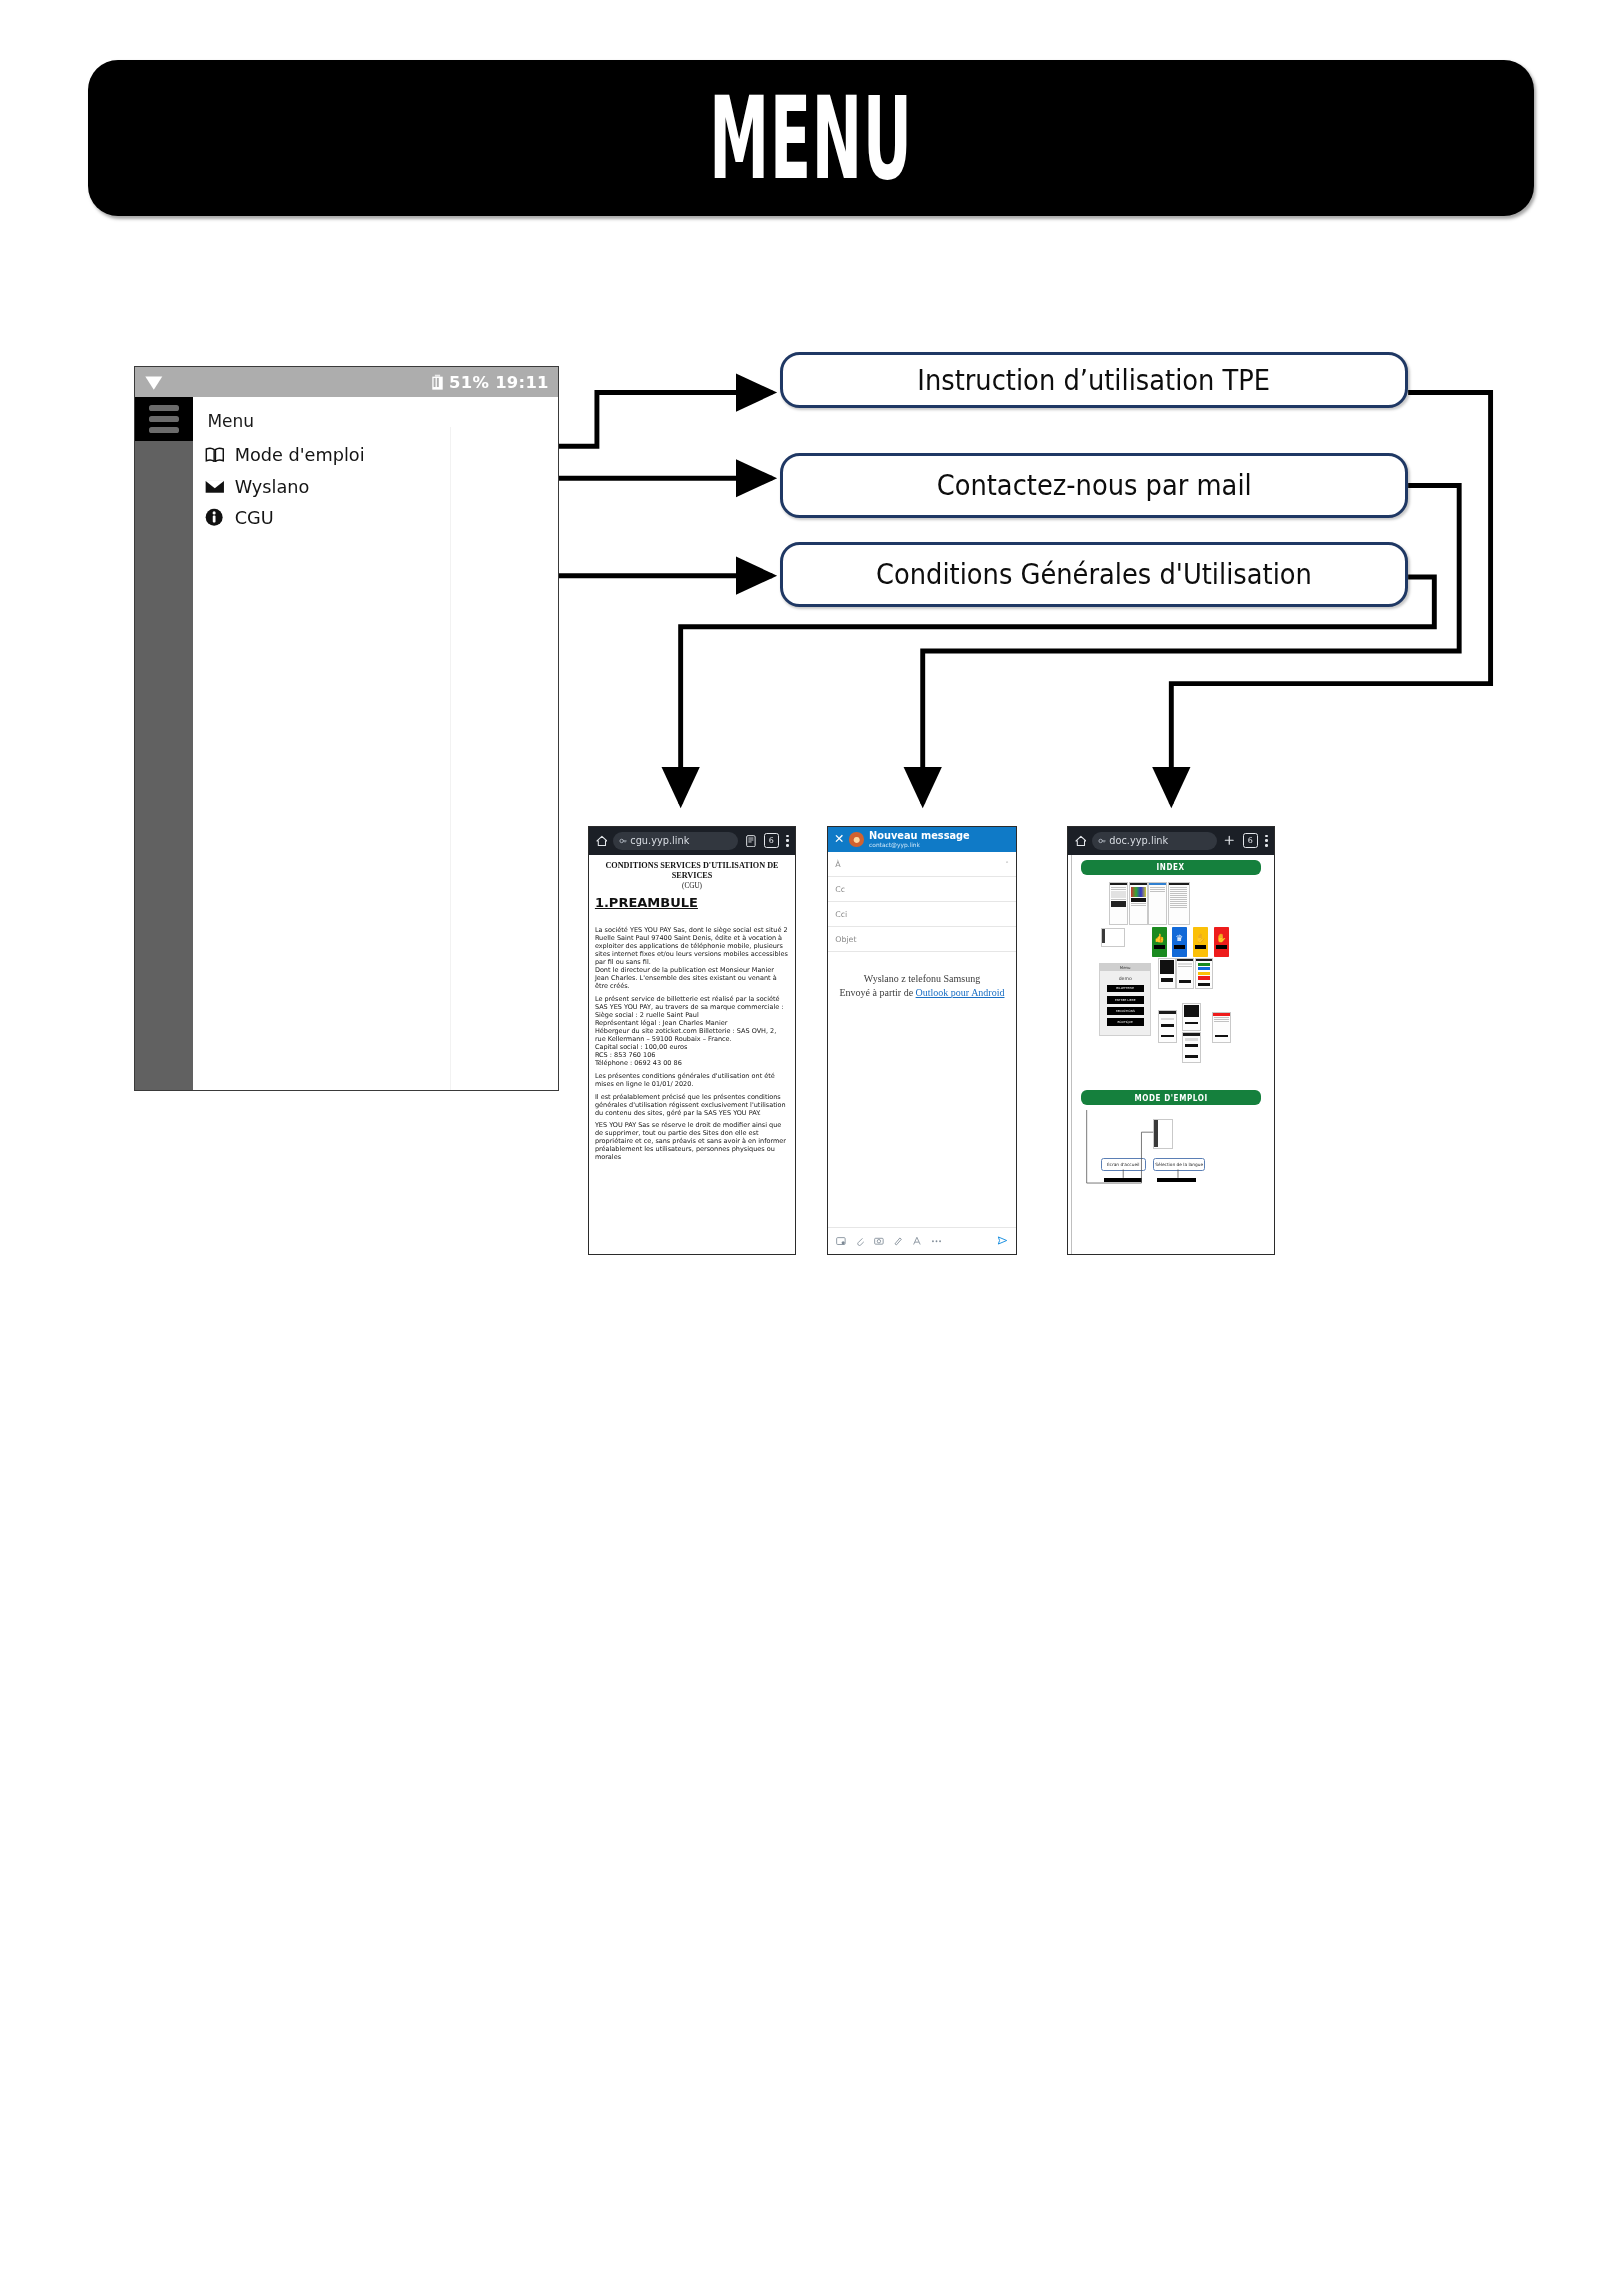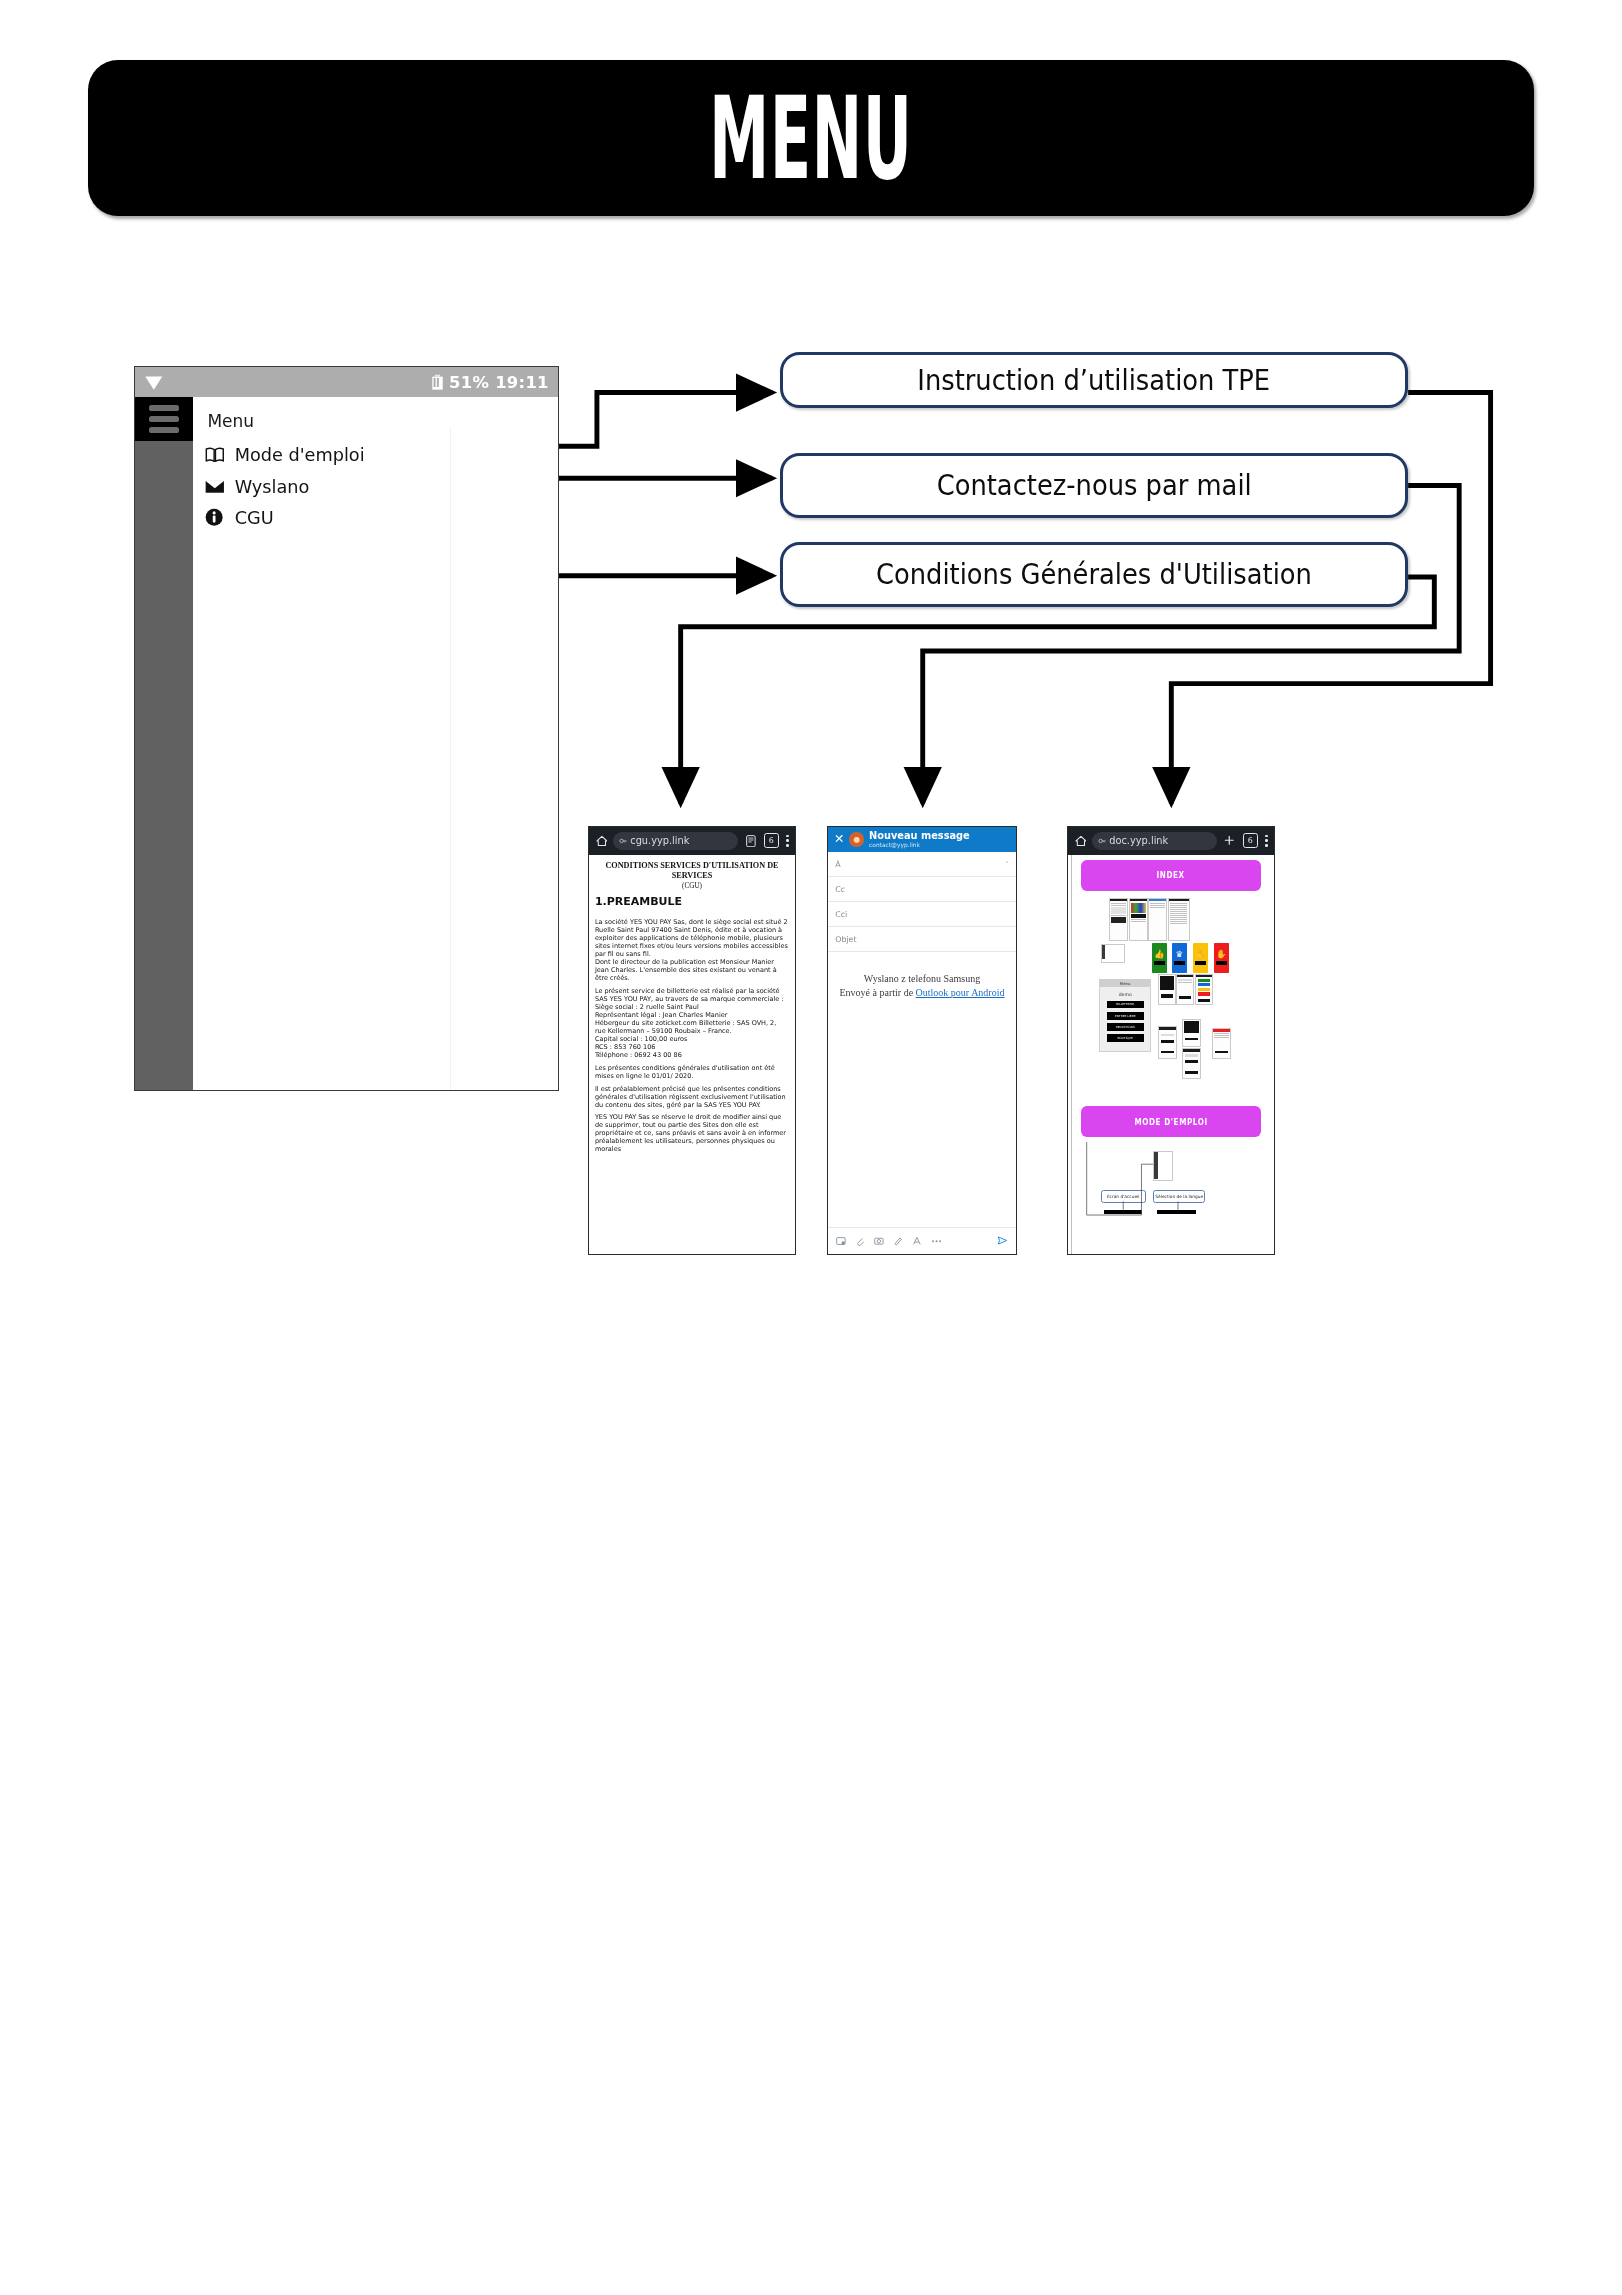--- a/index.html
+++ b/index.html
@@ -286,23 +286,24 @@
   #cgu-subtitle {
     font-family: "Liberation Serif", serif;
     font-size: 7.2px;
     text-align: center;
     color: #111;
     margin-bottom: 5.2px;
   }
   #cgu-section {
     font-family: "DejaVu Sans", sans-serif;
     font-weight: 700;
-    font-size: 11px;
+    font-size: 13px;
     color: #111;
-    margin-bottom: 10px;
+    margin-bottom: 16px;
+    text-decoration: underline;
   }
   .cgu-para {
     font-family: "DejaVu Sans", sans-serif;
     font-size: 6.5px;
     line-height: 1.24;
     color: #141414;
     margin-bottom: 4.6px;
     white-space: pre-line;
   }
 
@@ -372,22 +373,22 @@
     background: #ffffff;
     position: relative;
     overflow: hidden;
     padding: 5.2px 5.2px 0 5.2px;
     box-sizing: border-box;
   }
   #doc-left-rule {
     position: absolute; left: 3.3px; top: 0; bottom: 0; width: 0.7px; background: #bfbfbf;
   }
   .doc-banner {
-    height: 31px;
-    background: #d946ef;
+    height: 15px;
+    background: #15803d;
     border-radius: 5.9px;
     display: flex;
     align-items: center;
     justify-content: center;
     margin: 0 7.9px;
   }
   .doc-banner span {
     color: #ffffff;
     font-family: "DejaVu Sans", sans-serif;
     font-weight: 700;

